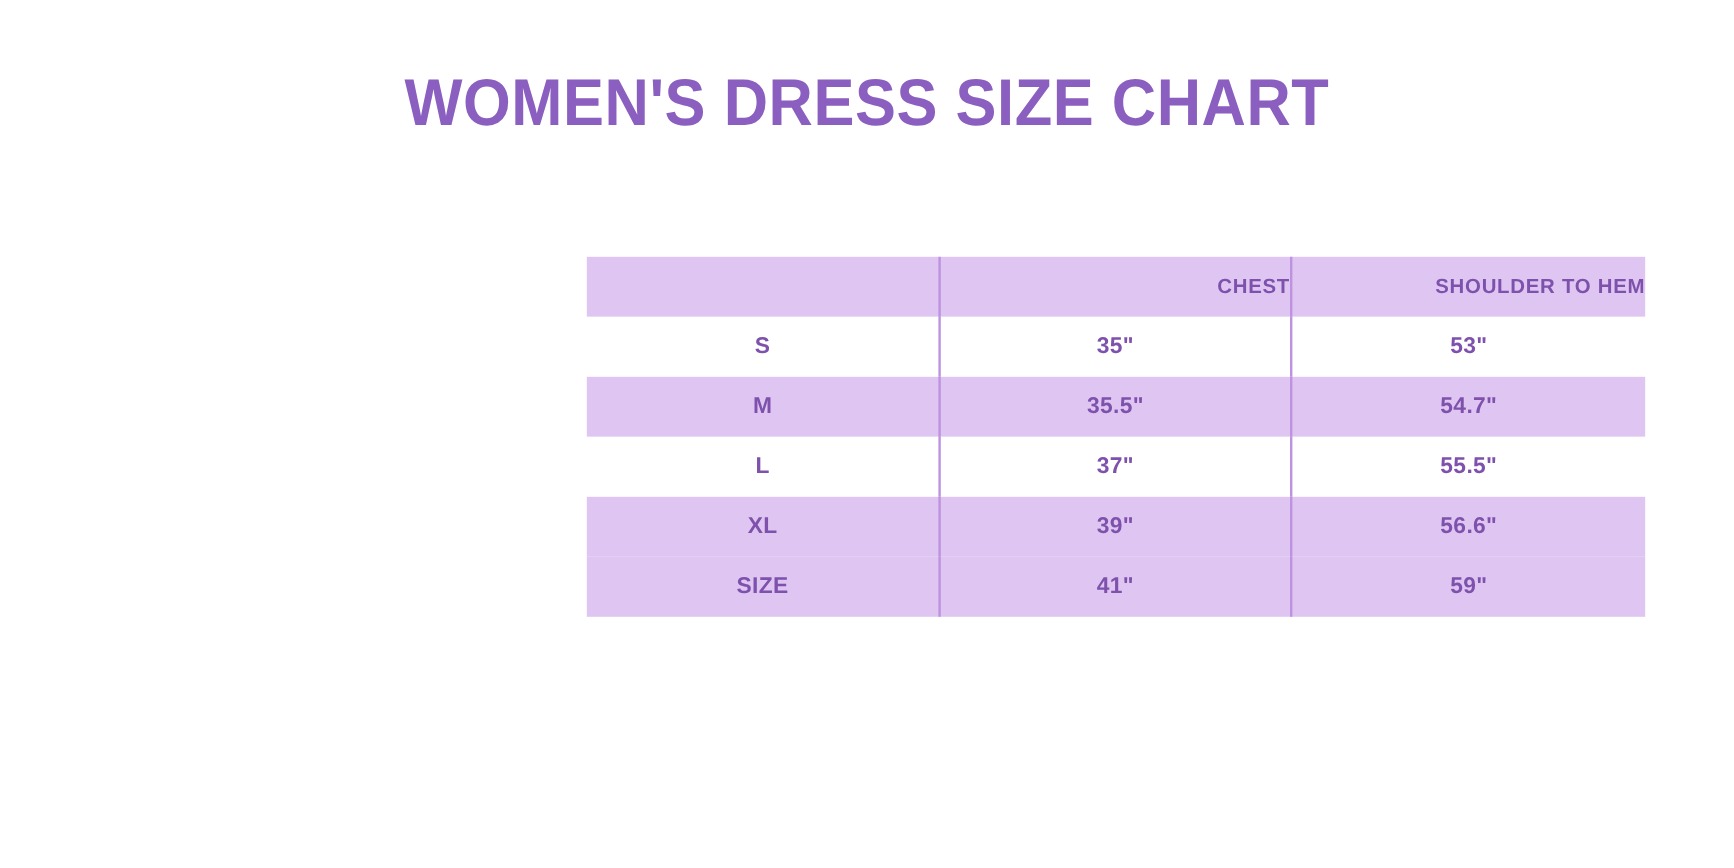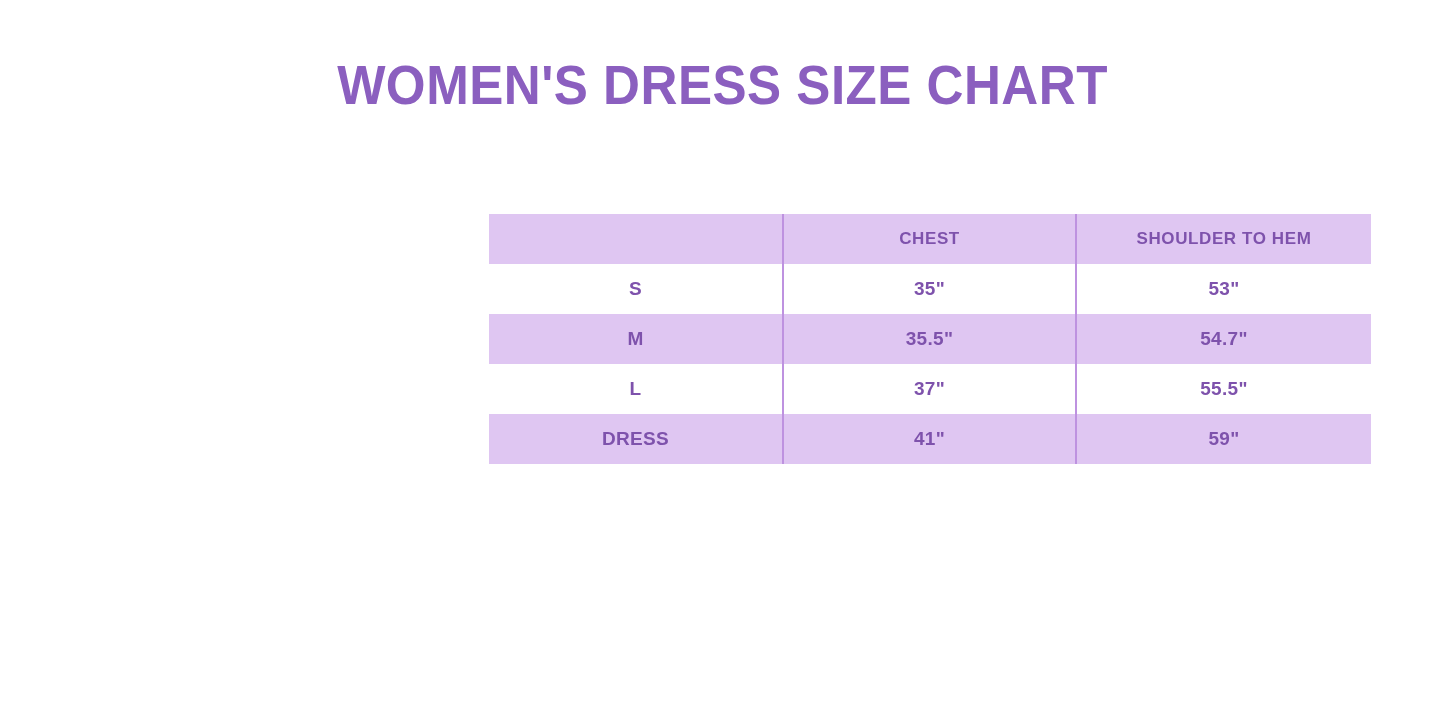--- a/index.html
+++ b/index.html
@@ -75,20 +75,21 @@
   table.size-table td.cell-chest,
   table.size-table th.cell-hem,
   table.size-table td.cell-hem {
     border-left: 2px solid #BE92E0;
   }
 
   table.size-table thead th {
     font-size: 17px;
     letter-spacing: 0.6px;
     background: #DFC6F2;
+    text-align: right;
   }
 
   table.size-table tbody td {
     font-size: 19px;
     letter-spacing: 0.3px;
   }
 
   table.size-table tbody tr.row-shaded td { background: #DFC6F2; }
   table.size-table tbody tr.row-plain  td { background: #ffffff; }
 </style>
@@ -123,21 +124,26 @@
           <td class="cell-size">M</td>
           <td class="cell-chest">35.5"</td>
           <td class="cell-hem">54.7"</td>
         </tr>
         <tr class="row-plain">
           <td class="cell-size">L</td>
           <td class="cell-chest">37"</td>
           <td class="cell-hem">55.5"</td>
         </tr>
         <tr class="row-shaded">
-          <td class="cell-size">DRESS</td>
+          <td class="cell-size">XL</td>
+          <td class="cell-chest">39"</td>
+          <td class="cell-hem">56.6"</td>
+        </tr>
+        <tr class="row-shaded">
+          <td class="cell-size">SIZE</td>
           <td class="cell-chest">41"</td>
           <td class="cell-hem">59"</td>
         </tr>
       </tbody>
     </table>
   </div>
 
 </div>
 
 </body></html>

